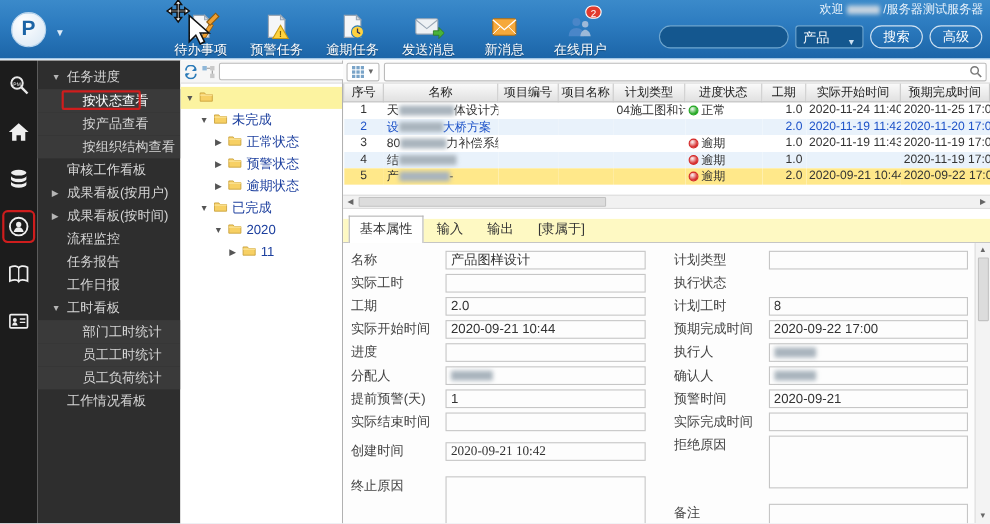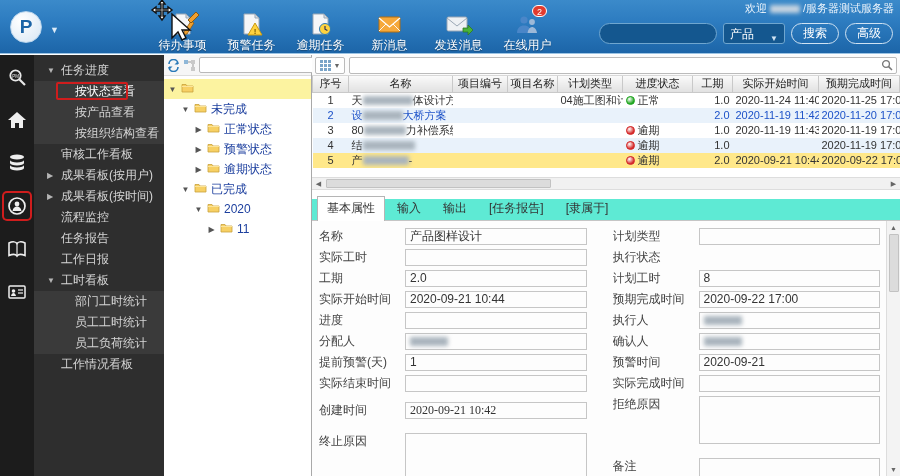--- a/index.html
+++ b/index.html
@@ -84,21 +84,21 @@
   .td-c{text-align:center;} .td-r{text-align:right;}
   .orb{display:inline-block;width:9px;height:9px;border-radius:50%;margin-right:3px;vertical-align:-1px;}
 
   .grid-filler{height:9px;background:#fff;flex:none;}
   .hscroll{height:13px;background:#f1f1f1;border:1px solid #ddd;border-left:none;border-right:none;
     display:flex;align-items:center;flex:none;}
   .hs-arrow{width:13px;height:11px;text-align:center;font-size:7px;color:#666;line-height:11px;cursor:pointer;flex:none;}
   .hs-thumb{width:225px;height:9px;background:#dcdcdc;border:1px solid #c2c2c2;border-radius:1px;margin-left:1px;cursor:grab;flex:none;}
   .hs-track{flex:1;}
 
-  .tabs{height:22px;background:#5eead4;display:flex;align-items:flex-end;padding-left:5px;gap:2px;
+  .tabs{height:22px;background:#fef9c3;display:flex;align-items:flex-end;padding-left:5px;gap:2px;
     border-bottom:1px solid #c5c5c5;margin-top:9px;flex:none;}
   .tab{padding:3px 9px 3px;font-size:12px;color:#333;cursor:pointer;border:1px solid transparent;border-bottom:none;}
   .tab.active{background:#fff;border-color:#b5b5b5;position:relative;top:1px;padding-bottom:4px;}
 
   
   .form{flex:1;position:relative;background:#fdfdfd;padding:7px 20px 0 7px;display:flex;gap:26px;overflow:hidden;}
   .fcol{flex:1;display:flex;flex-direction:column;min-width:0;}
   .frow{display:flex;align-items:center;margin-bottom:4px;flex:none;}
   .frow .flabel{width:86px;color:#444;font-size:12px;flex:none;white-space:nowrap;overflow:hidden;}
   .fbox{flex:1;height:17px;border:1px solid #c6c6c6;background:#fdfdfd;padding:0 4px;font-size:12px;color:#333;
@@ -162,37 +162,37 @@
               <path d="M5 2 h11 l4 4 v16 h-15 Z" fill="#f5f6f8" stroke="#9aa7b5"></path>
               <path d="M16 2 l4 4 h-4 Z" fill="#d7dde4" stroke="#9aa7b5"></path>
               <circle cx="17" cy="17" r="5.5" fill="#ffd23e" stroke="#2a7ab8"></circle>
               <path d="M17 14 v3.2 l2.4 1.4" fill="none" stroke="#335" stroke-width="1.2"></path>
             </svg>
           </span>
           <span class="tlabel">逾期任务</span>
         </div>
         <div class="tool">
           <span class="ticon">
+            <svg width="28" height="24" viewBox="0 0 28 24">
+              <rect x="2" y="5" width="20" height="14" rx="1.5" fill="#eef1f4" stroke="#9aa7b5"></rect>
+              <path d="M2 6 L12 14 L22 6" fill="none" stroke="#9aa7b5"></path>
+              <path d="M18 16 h5 v-3 l5 5 -5 5 v-3 h-5 Z" fill="#49b33a" stroke="#2d7a22" stroke-width="0.8"></path>
+            </svg>
+          </span>
+          <span class="tlabel">发送消息</span>
+        </div>
+        <div class="tool">
+          <span class="ticon">
             <svg width="26" height="24" viewBox="0 0 26 24">
               <rect x="2" y="5" width="21" height="15" rx="1.5" fill="#f6a93b" stroke="#b46f10"></rect>
               <path d="M2 6 L12.5 15 L23 6" fill="none" stroke="#fff" stroke-width="1.2"></path>
               <path d="M2 19 L9 12 M23 19 L16 12" stroke="#fff" stroke-width="0.9" fill="none"></path>
             </svg>
           </span>
           <span class="tlabel">新消息</span>
-        </div>
-        <div class="tool">
-          <span class="ticon">
-            <svg width="28" height="24" viewBox="0 0 28 24">
-              <rect x="2" y="5" width="20" height="14" rx="1.5" fill="#eef1f4" stroke="#9aa7b5"></rect>
-              <path d="M2 6 L12 14 L22 6" fill="none" stroke="#9aa7b5"></path>
-              <path d="M18 16 h5 v-3 l5 5 -5 5 v-3 h-5 Z" fill="#49b33a" stroke="#2d7a22" stroke-width="0.8"></path>
-            </svg>
-          </span>
-          <span class="tlabel">发送消息</span>
         </div>
         <div class="tool">
           <span class="ticon">
             <svg width="28" height="24" viewBox="0 0 28 24">
               <circle cx="10" cy="8" r="3.6" fill="#4a86c8"></circle>
               <path d="M3 21 c0-5 3-7.5 7-7.5 s7 2.5 7 7.5 Z" fill="#4a86c8"></path>
               <circle cx="18" cy="10" r="2.9" fill="#9db9d8"></circle>
               <path d="M13.5 21 c0.5-4 2.5-6 4.5-6 s4.5 2 5 6 Z" fill="#9db9d8"></path>
             </svg>
           </span>
@@ -542,21 +542,20 @@
         <span class="hs-arrow">◀</span>
         <span class="hs-thumb"></span>
         <span class="hs-track"></span>
         <span class="hs-arrow">▶</span>
       </div>
 
       <div class="tabs">
           <div class="tab active">基本属性</div>
           <div class="tab">输入</div>
           <div class="tab">输出</div>
-          <div class="tab">[任务报告]</div>
           <div class="tab">[隶属于]</div>
         </div>
 
       <div class="form">
         <div class="fcol">
             <div class="frow">
               <span class="flabel">名称</span>
               <input class="fbox" value="产品图样设计" style="">
             </div>
             <div class="frow">

